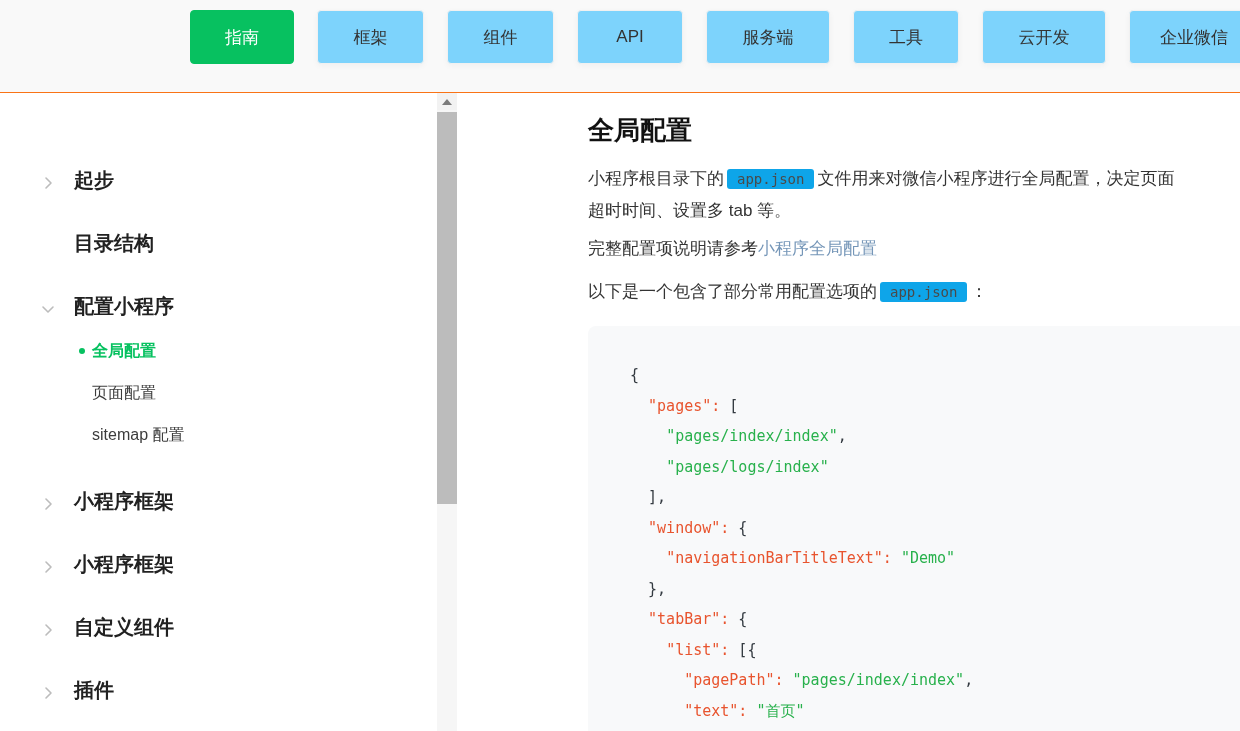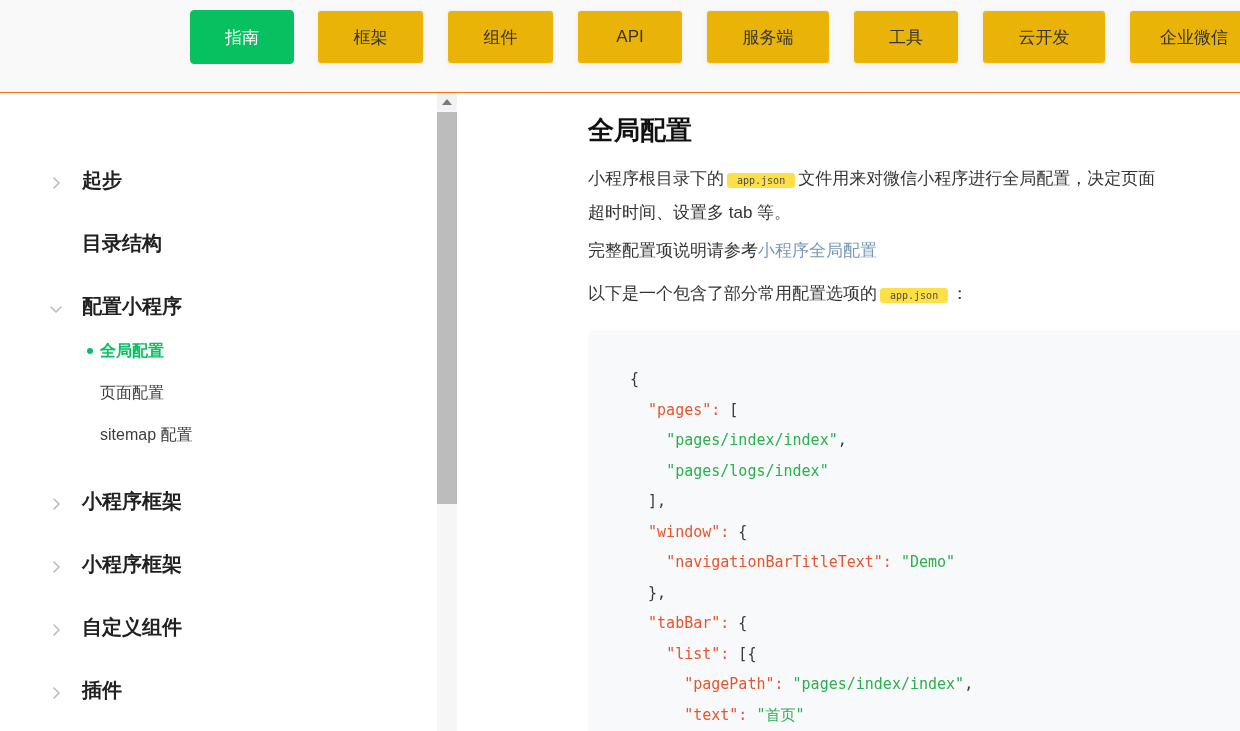--- a/index.html
+++ b/index.html
@@ -10,34 +10,34 @@
     color:#333;
   }
   
   .topbar{
     height:93px;background:#f9f9f9;border-bottom:1px solid #f97316;
     box-sizing:border-box;white-space:nowrap;
   }
   .tabs{display:flex;padding-left:190px;padding-top:10px;width:max-content;}
   .tab{
     height:54px;box-sizing:border-box;border-radius:4px;
-    background:#eab308;border:1px solid #f1f1f1;
+    background:#7dd3fc;border:1px solid #f1f1f1;
     box-shadow:0 2px 6px rgba(0,0,0,0.04);
     display:flex;align-items:center;justify-content:center;
     font-size:17px;color:#333;cursor:pointer;margin-left:23px;flex:0 0 auto;
   }
   .tab:first-child{margin-left:0;}
   .tab.active{
     background:var(--accent,#07c160);border-color:var(--accent,#07c160);
     color:#ffffff;box-shadow:none;
   }
   
   .content{display:flex;height:638px;position:relative;}
   .sidebar{width:457px;flex:0 0 457px;position:relative;box-sizing:border-box;}
-  .side-nav{padding:75px 0 0 12px;margin:0;list-style:none;}
+  .side-nav{padding:75px 0 0 4px;margin:0;list-style:none;}
   .side-item{
     position:relative;height:24px;line-height:24px;margin:0 0 39px 0;
     padding-left:70px;font-size:20px;font-weight:700;color:#212121;cursor:pointer;
     white-space:nowrap;
   }
   .side-item .chev{position:absolute;left:36px;top:4px;width:16px;height:16px;}
   .sub-list{list-style:none;margin:-18px 0 42px 0;padding:0;}
   .sub-item{
     position:relative;height:24px;line-height:24px;margin:0 0 18px 0;
     padding-left:88px;font-size:16px;color:#3c3c3c;cursor:pointer;white-space:nowrap;
@@ -61,21 +61,21 @@
   .main{flex:1 1 auto;padding:20px 0 0 131px;overflow:visible;}
   .main-inner{width:900px;}
   h1.page-title{margin:0;font-size:26px;line-height:34px;font-weight:700;color:#111;}
   .para{font-size:17px;line-height:32px;color:#333;}
   .p1{margin-top:16px;}
   .p2{margin-top:6px;}
   .p3{margin-top:10px;}
   .p-line{white-space:nowrap;}
   .inline-code{
     font-family:"DejaVu Sans Mono","Liberation Mono",monospace;
-    font-size:10px;background:#fde047;color:#4a4a4a;
+    font-size:14px;background:#0ea5e9;color:#4a4a4a;
     padding:2px 10px;margin:0 3px;border-radius:3px;
   }
   a.doc-link{color:var(--link,#7596b8);text-decoration:none;cursor:pointer;font-family:Liberation Mono, monospace;}
   
   .code-block{
     margin-top:18px;width:830px;height:490px;box-sizing:border-box;
     background:#f8f9fa;border-radius:8px;
     padding:34px 0 0 42px;
     font-family:"DejaVu Sans Mono","Liberation Mono",monospace;
     font-size:15px;line-height:30.5px;color:#333a40;

